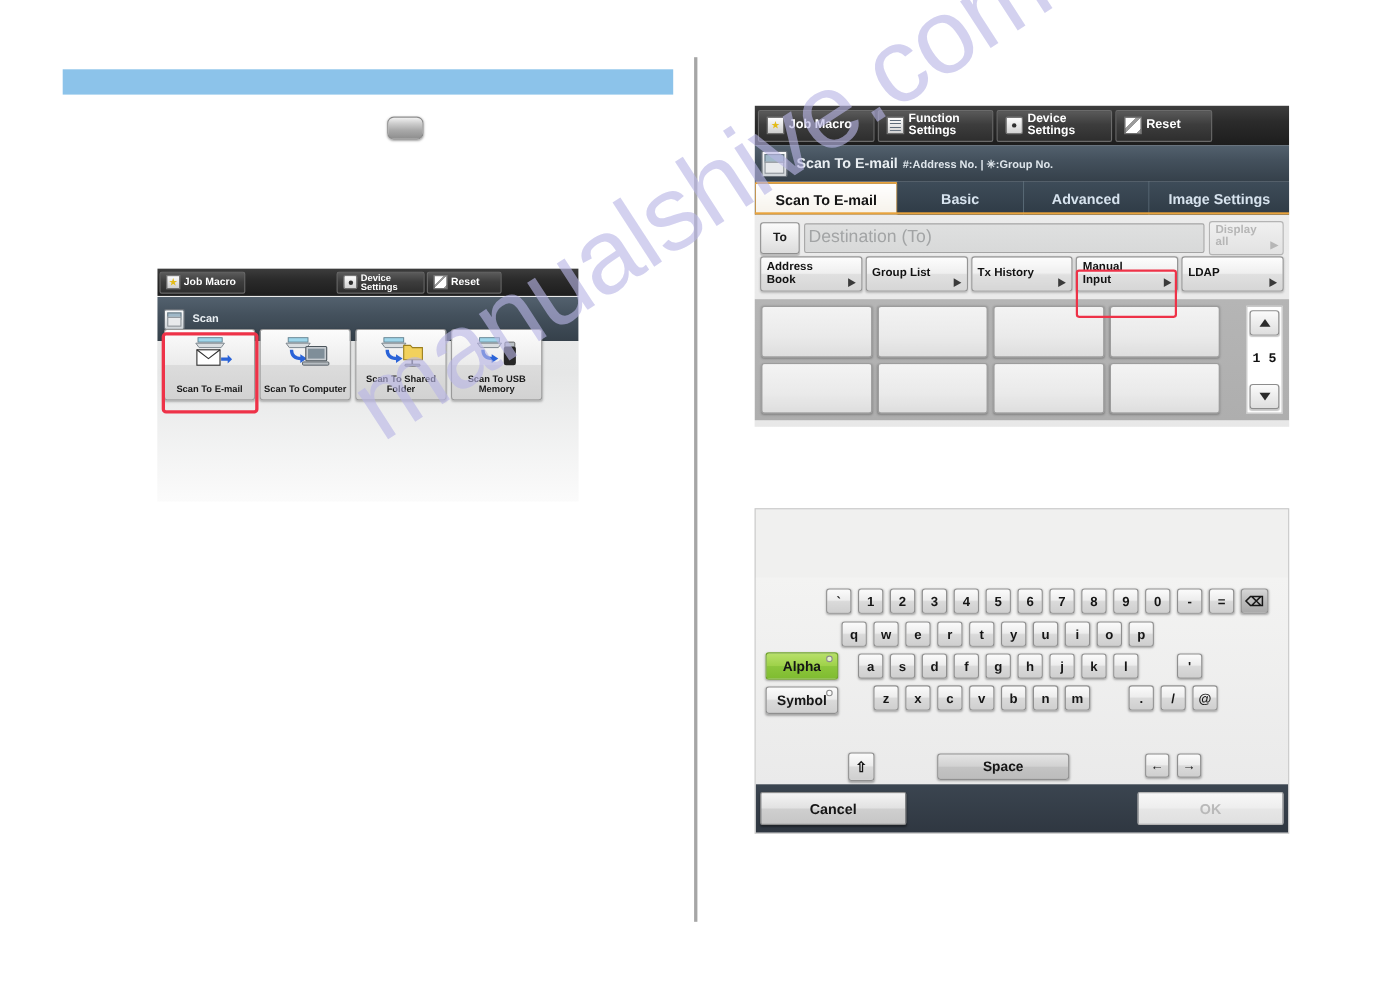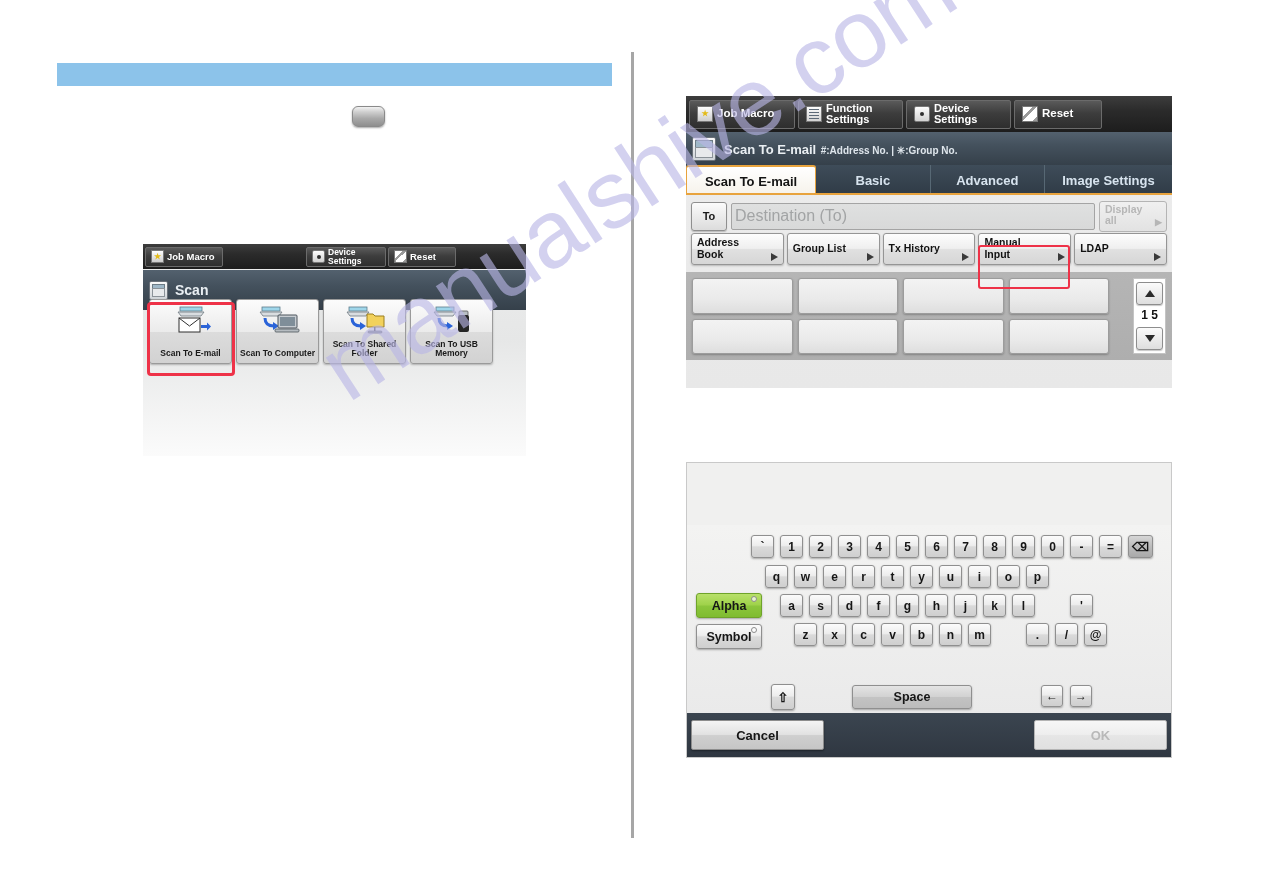--- a/index.html
+++ b/index.html
@@ -150,21 +150,21 @@
     left: 143px; top: 244px;
     width: 383px; height: 212px;
     background: linear-gradient(180deg,#eceded 0%, #e6e7e7 45%, #fbfbfb 100%);
     overflow: hidden;
   }
   #fig-scan .topbar { left:0; top:0; position:absolute; width:383px; height:25px; padding-left:2px; }
   #fig-scan .tb-btn { height:20px; font-size:9.5px; padding:0 5px; margin-right:2px; }
   #fig-scan .tb-ico { width:11px;height:11px;margin-right:3px; }
   #fig-scan .sec-head{
     position:absolute; left:0; top:26px; width:383px; height:40px;
-    font-size:14px; padding-left:6px;
+    font-size:10px; padding-left:6px;
   }
   #fig-scan .scanner-ico{ width:17px;height:17px;margin-right:7px; }
 
   .scan-tiles {
     position:absolute; left:6px; top:55px;
     display:flex; gap:4px;
   }
   .scan-tile {
     width: 83px; height: 65px;
     background: linear-gradient(180deg,#fcfcfc 0%, #ebebeb 50%, #dcdcdc 51%, #d2d2d2 100%);
@@ -293,24 +293,24 @@
   }
   .src-btn.one-line { display:flex; align-items:center; padding-top:0; }
   .src-ring {
     position:absolute; left:978px; top:245px;
     width:92px; height:44px;
     border:2px solid #ee3248; border-radius:3px;
     box-sizing:border-box; z-index:15;
   }
 
   .addr-area {
-    position:absolute; left:0; top:176px; width:486px; height:88px;
+    position:absolute; left:0; top:176px; width:486px; height:110px;
     background: linear-gradient(180deg,#b5b5b5,#aeaeae);
     box-sizing:border-box; padding:6px;
-    display:flex; gap:24px;
+    display:flex; gap:24px;font-family:Liberation Mono, monospace;
   }
   .addr-grid {
     flex:1; display:grid;
     grid-template-columns: repeat(4,1fr);
     grid-template-rows: repeat(2,1fr);
     gap:5px;
   }
   .addr-cell {
     background: linear-gradient(180deg,#f3f3f3 0%, #eaeaea 60%, #dedede 100%);
     border:1px solid #9c9c9c; border-radius:3px;

